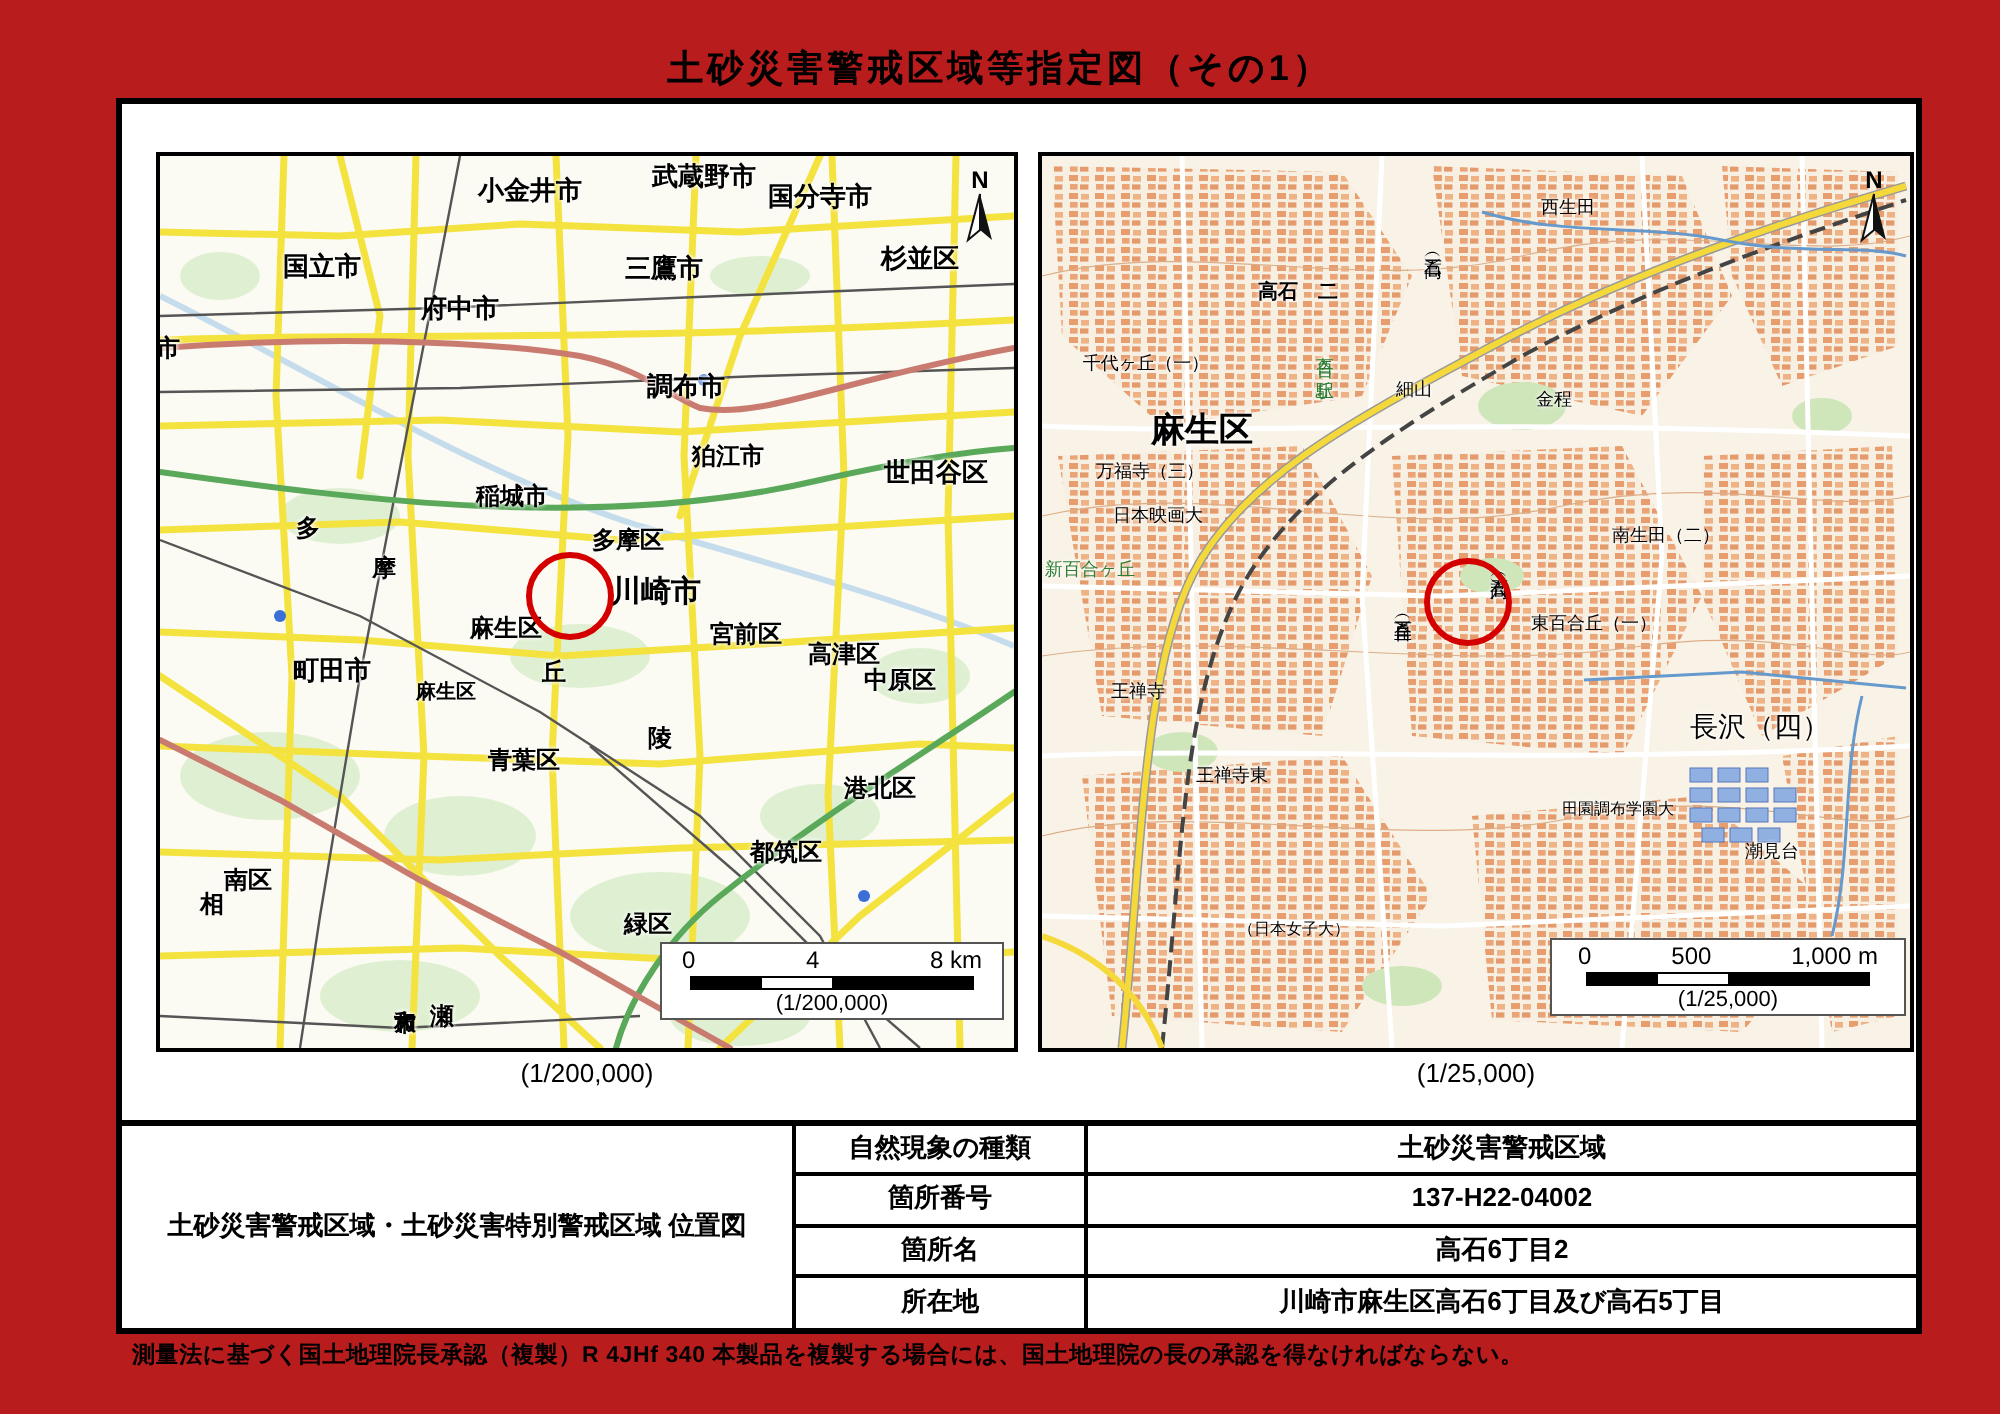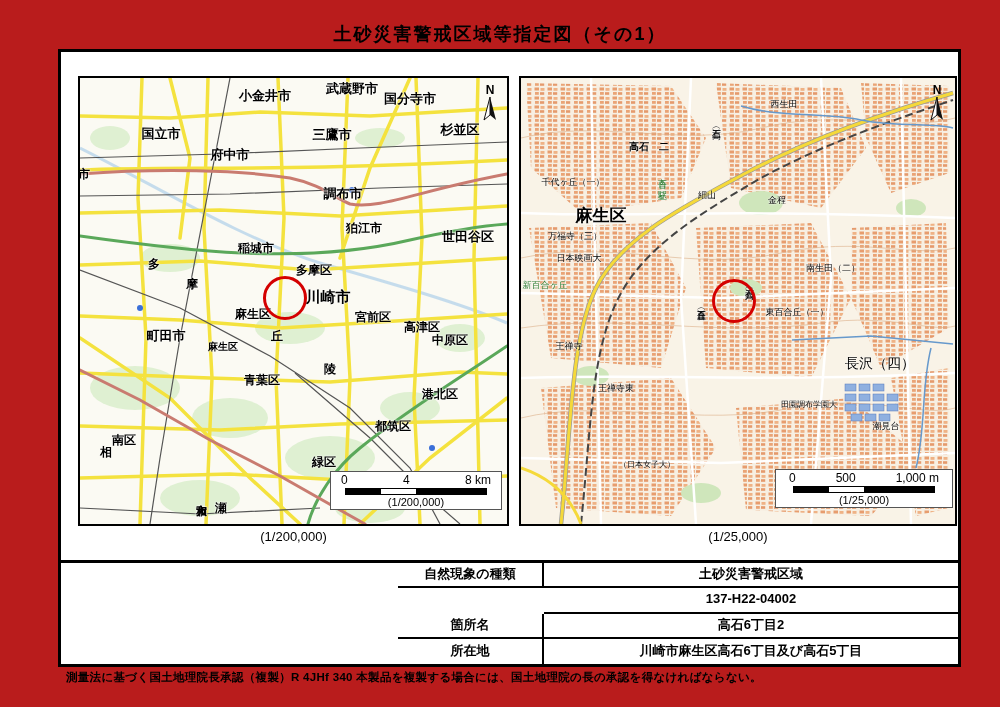--- a/index.html
+++ b/index.html
@@ -44,22 +44,24 @@
 </style>
 </head>
 <body>
 
 <div class="page">
 
   <div class="title">土砂災害警戒区域等指定図（その1）</div>
 
   <div class="outer-box">
     <div class="info-table">
+      <div class="cell cell-title">土砂災害警戒区域・土砂災害特別警戒区域 位置図</div>
       <div class="cell cell-label" style="grid-row:1">自然現象の種類</div>
       <div class="cell cell-value" style="grid-row:1">土砂災害警戒区域</div>
+      <div class="cell cell-label" style="grid-row:2">箇所番号</div>
       <div class="cell cell-value" style="grid-row:2">137-H22-04002</div>
       <div class="cell cell-label" style="grid-row:3">箇所名</div>
       <div class="cell cell-value" style="grid-row:3">高石6丁目2</div>
       <div class="cell cell-label row4" style="grid-row:4">所在地</div>
       <div class="cell cell-value row4" style="grid-row:4">川崎市麻生区高石6丁目及び高石5丁目</div>
     </div>
   </div>
 
   <div class="map map-left">
     <svg class="base" width="427" height="446" viewBox="0 0 427 446">

